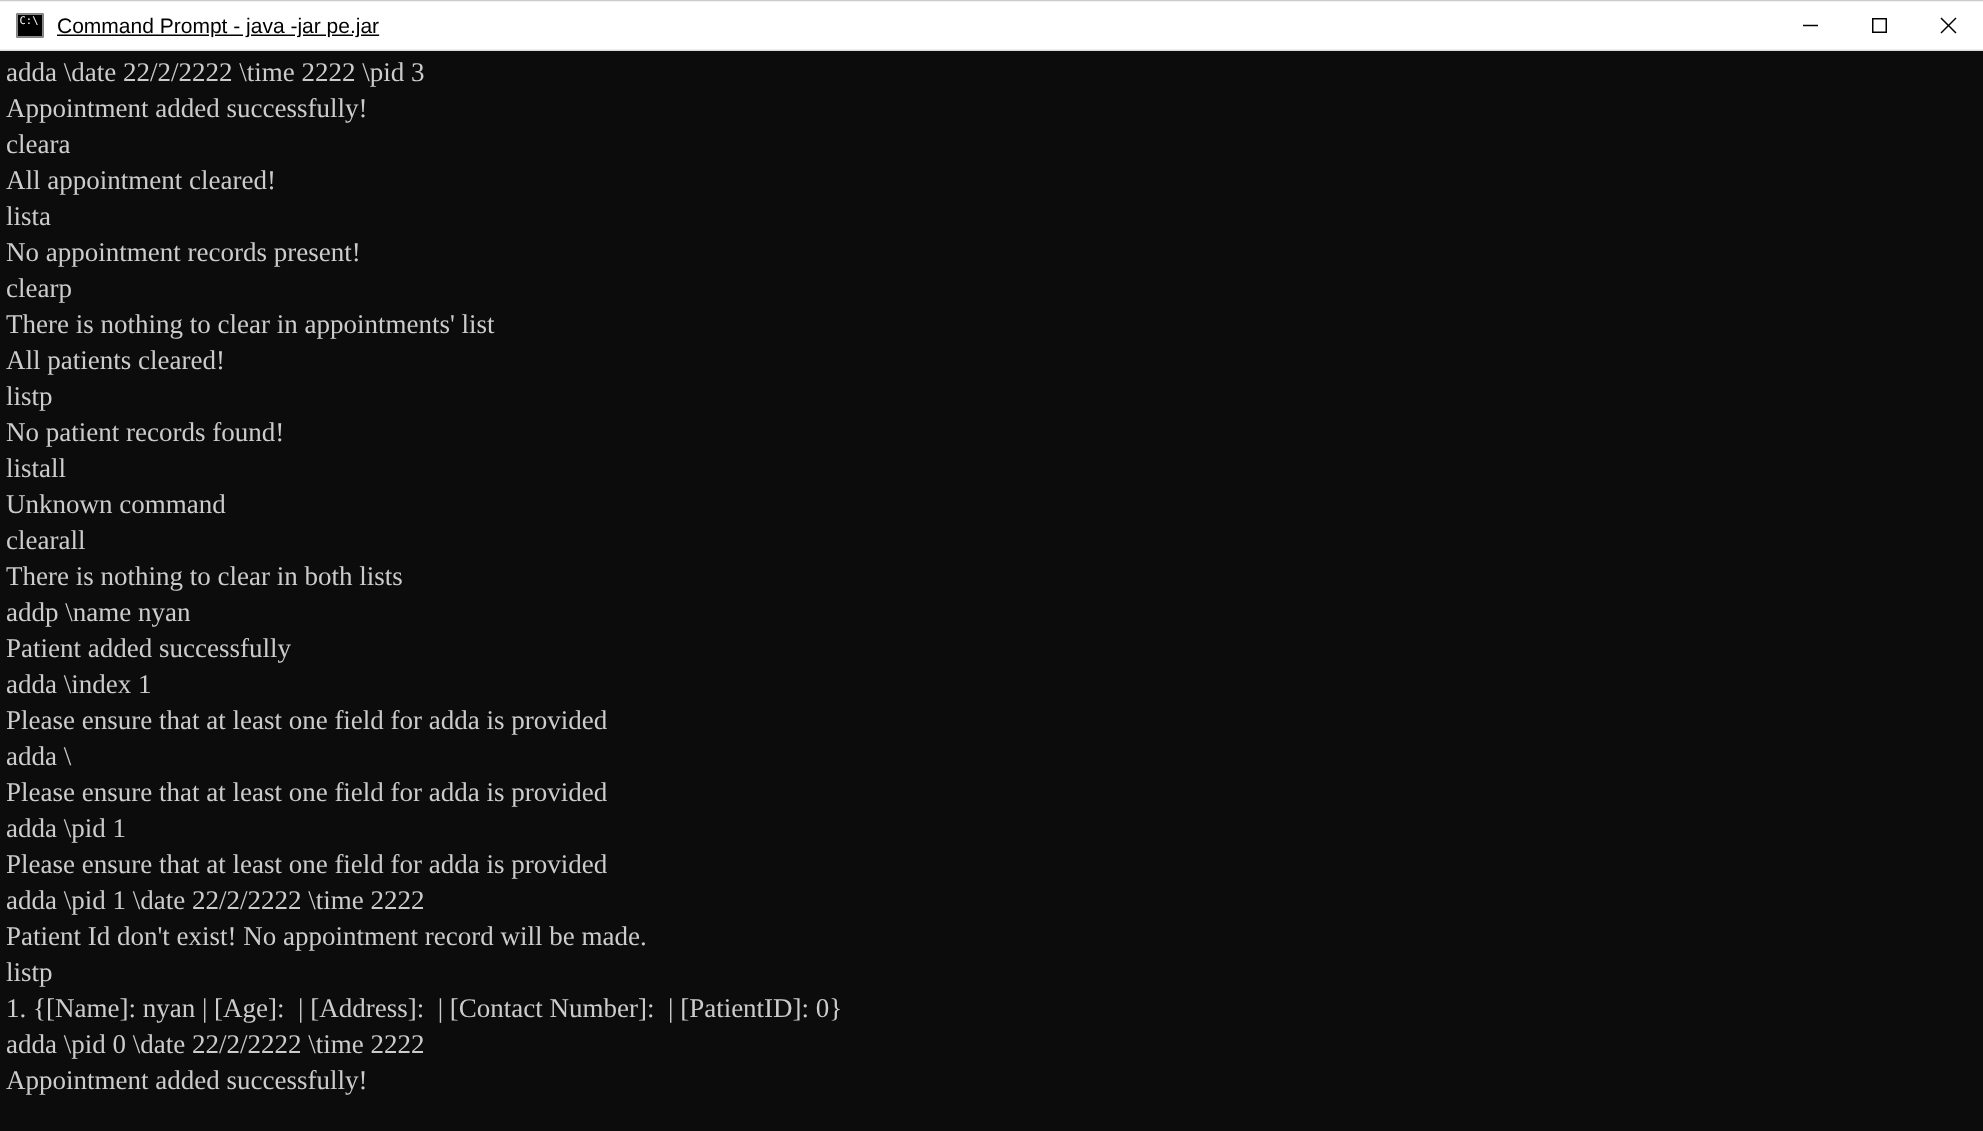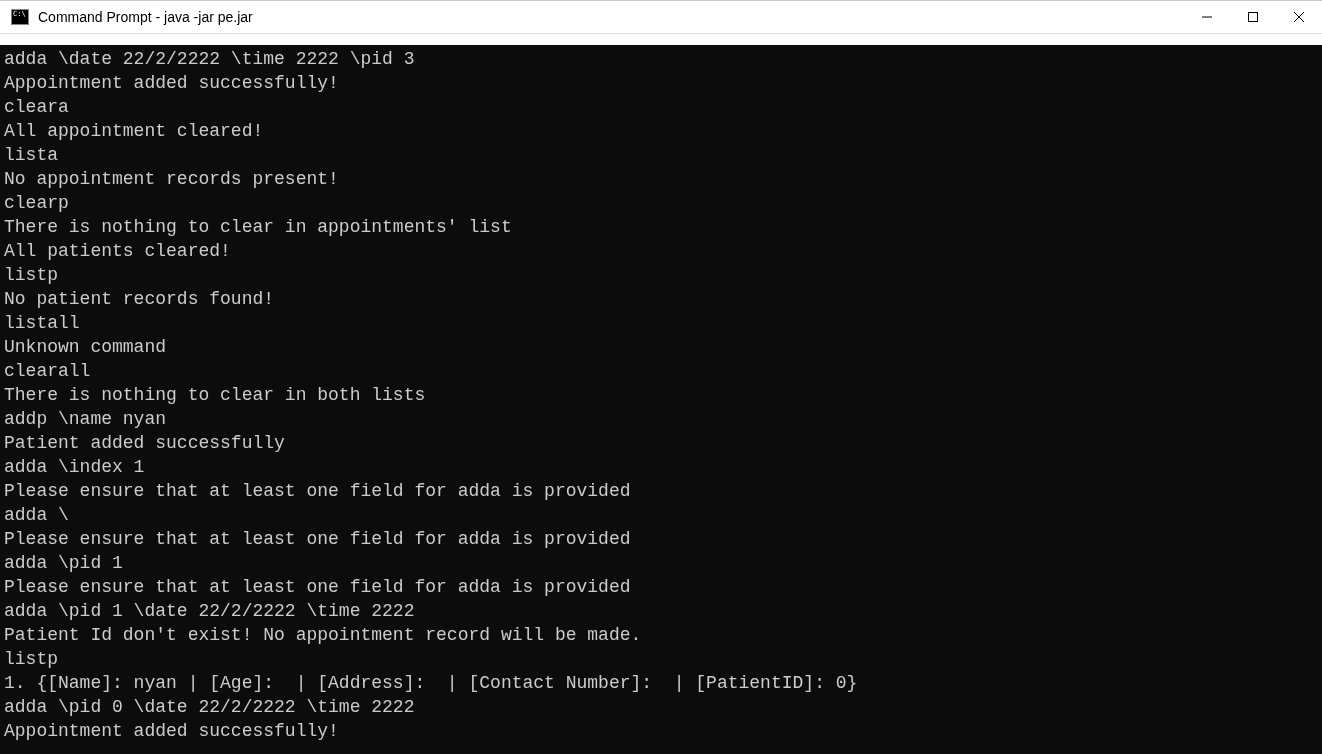--- a/index.html
+++ b/index.html
@@ -18,20 +18,21 @@
     flex-direction: column;
     border-top: 1px solid #ccc;
   }
   .titlebar {
     height: 32px;
     background: #ffffff;
     display: flex;
     align-items: center;
     border-bottom: 1px solid #ddd;
     flex: 0 0 auto;
+    text-decoration: underline;
   }
   .titlebar .icon-wrap {
     width: 20px;
     height: 18px;
     margin: 0 8px 0 10px;
     display: flex;
     align-items: center;
     justify-content: center;
   }
   .cmd-icon {
@@ -71,27 +72,26 @@
     justify-content: center;
     color: #000;
   }
   .win-btn svg {
     display: block;
   }
   .terminal {
     flex: 1;
     background: #0c0c0c;
     color: #cccccc;
-    font-family: Liberation Mono, monospace;
+    font-family: Liberation Serif, serif;
     font-size: 18px;
     line-height: 24px;
     padding: 2px 4px;
     white-space: pre;
     overflow: hidden;
-    margin-top: 11px;
   }
   .terminal .line {
     min-height: 24px;
   }
 </style>
 </head>
 <body>
 
 <div class="window">
   <div class="titlebar">

